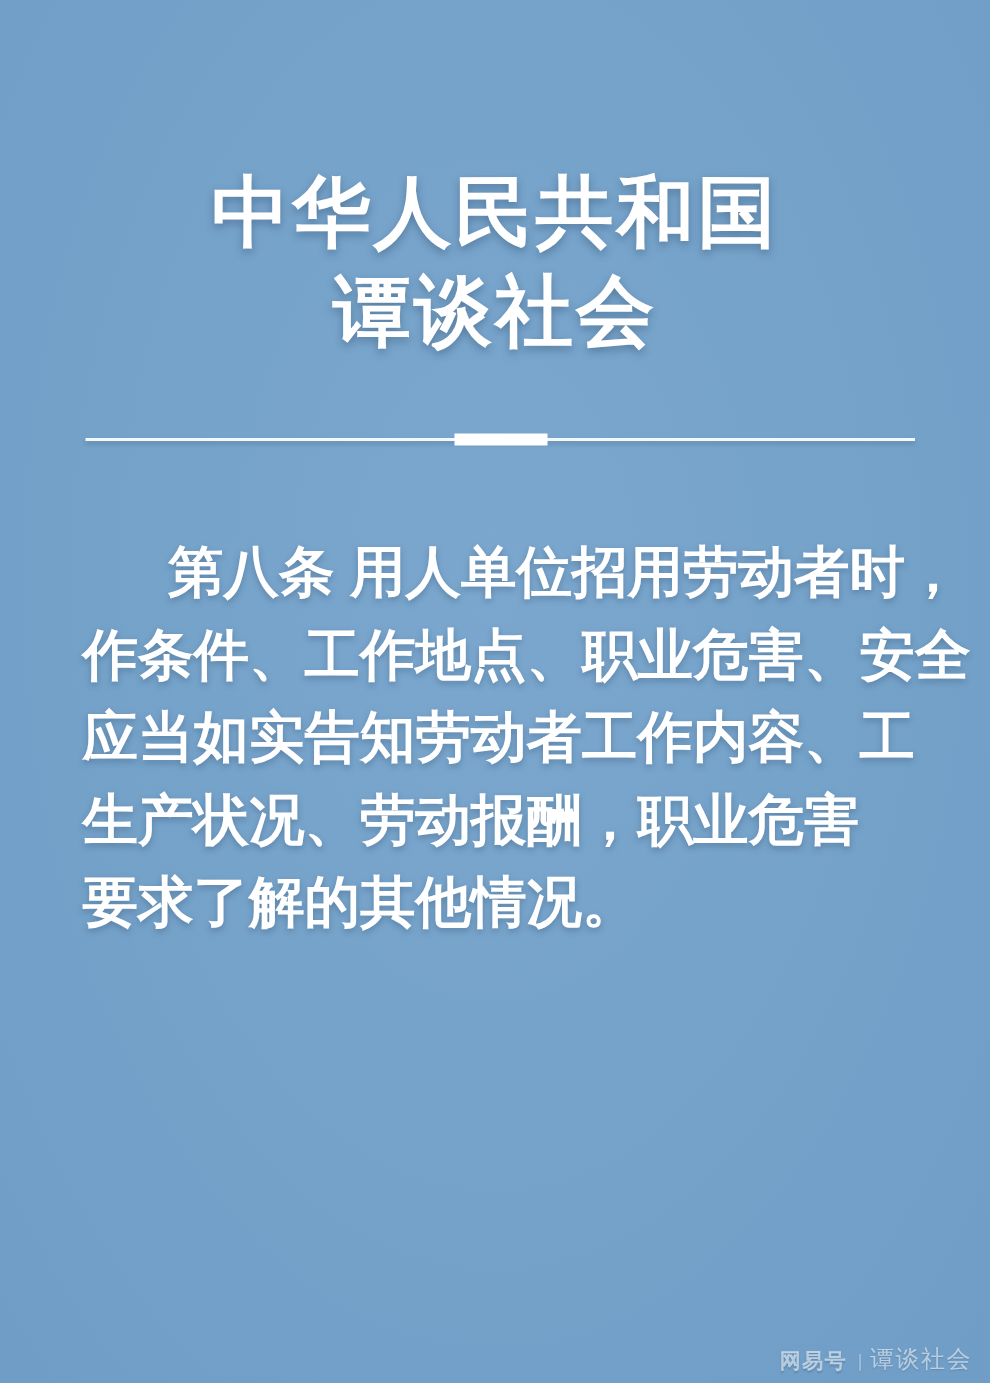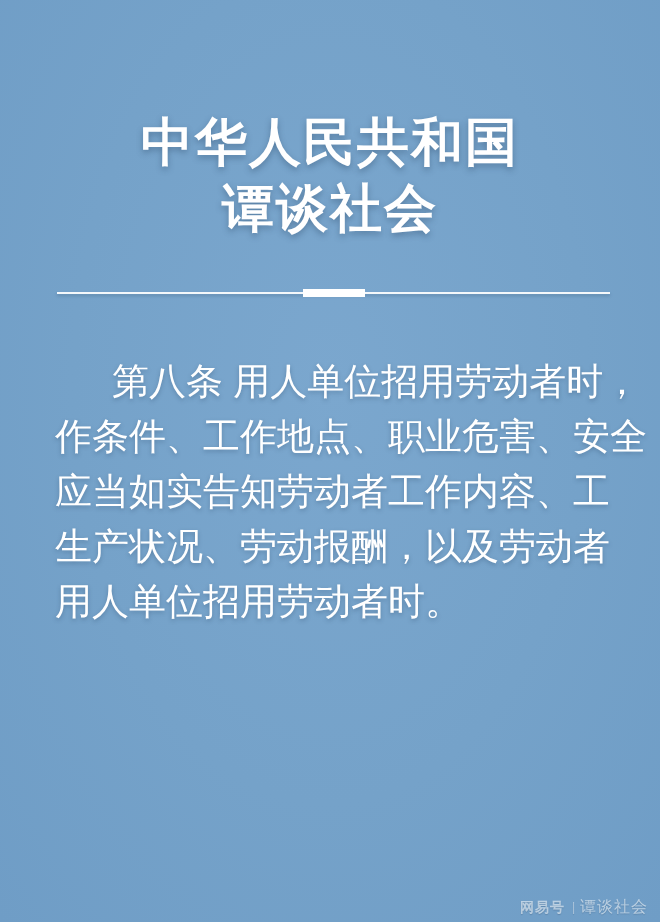--- a/index.html
+++ b/index.html
@@ -55,21 +55,21 @@
     height: 8px;
     background: #ffffff;
   }
   
   .article {
     position: absolute;
     top: 354px;
     left: 55px;
     width: 556px;
     color: #ffffff;
-    font-weight: normal;
+    font-weight: bold;
     font-size: 37px;
     line-height: 55px;
     letter-spacing: 0;
     text-shadow: 0 2px 4px rgba(42, 72, 102, 0.35);
   }
   .article .a-line {
     white-space: nowrap;
   }
   .article .a-line.indent {
     text-indent: 57px;
@@ -112,22 +112,22 @@
   </div>
 
   <div class="divider">
     <div class="divider-dash"></div>
   </div>
 
   <div class="article">
     <div class="a-line indent">第八条 用人单位招用劳动者时，</div>
     <div class="a-line">作条件、工作地点、职业危害、安全</div>
     <div class="a-line">应当如实告知劳动者工作内容、工</div>
-    <div class="a-line">生产状况、劳动报酬，以及劳动者</div>
-    <div class="a-line">用人单位招用劳动者时。</div>
+    <div class="a-line">生产状况、劳动报酬，职业危害</div>
+    <div class="a-line">要求了解的其他情况。</div>
   </div>
 
   <div class="watermark">
     <span class="wm-platform">网易号</span>
     <span class="wm-sep">|</span>
     <span class="wm-account">谭谈社会</span>
   </div>
 
 </div>
 

